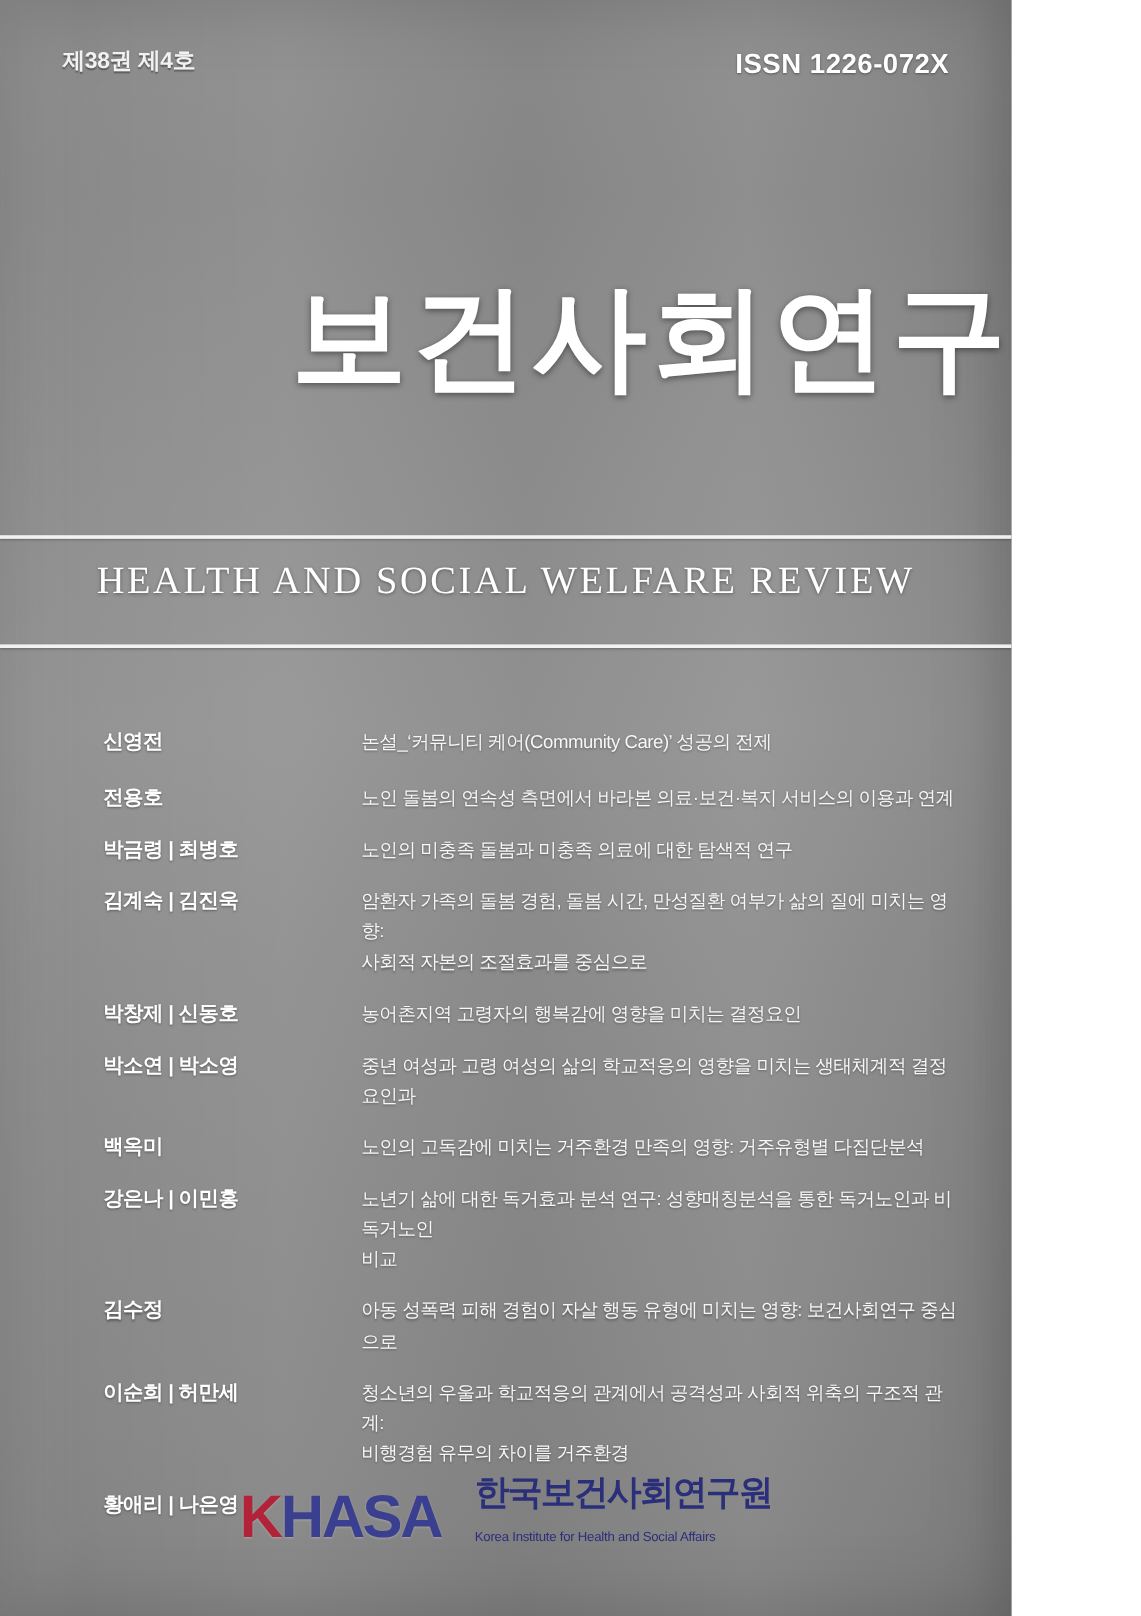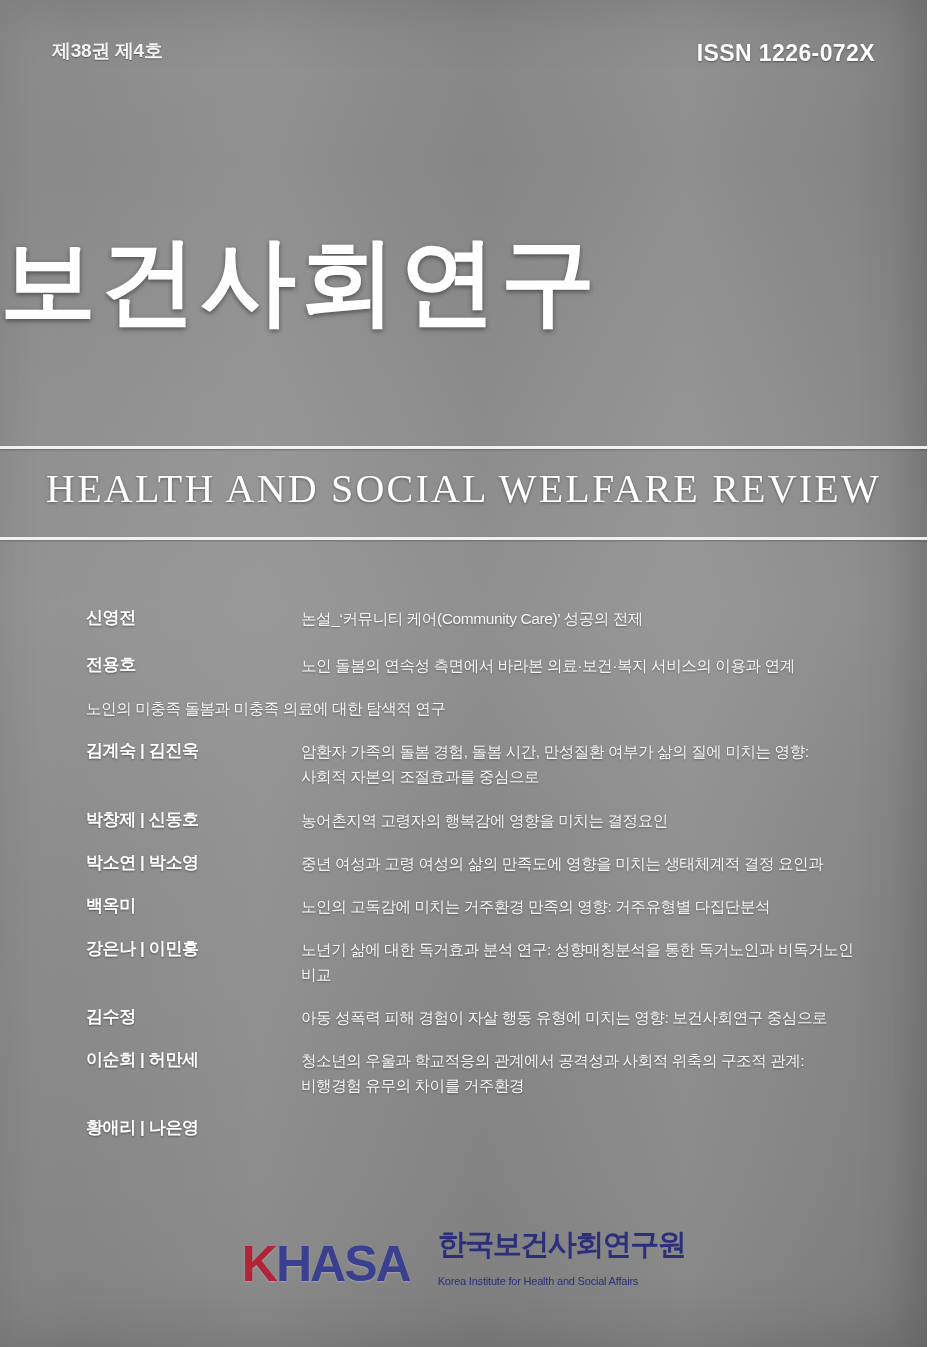--- a/index.html
+++ b/index.html
@@ -5,21 +5,21 @@
   html, body {
     margin: 0;
     padding: 0;
     background: #ffffff;
   }
   body {
     font-family: "Liberation Sans", sans-serif;
   }
   .cover {
     position: relative;
-    width: 927px;
+    width: 843px;
     height: 1347px;
     overflow: hidden;
     background:
       linear-gradient(180deg,
         #8d8d8d 0%,
         #8a8a8a 12%,
         #909090 30%,
         #949494 45%,
         #8e8e8e 60%,
         #8a8a8a 75%,
@@ -75,21 +75,21 @@
     font-weight: 700;
     letter-spacing: 0.4px;
     text-shadow: 0 1px 2px rgba(0,0,0,0.4);
   }
 
   .main-title {
     position: absolute;
     left: 0;
     right: 0;
     top: 218px;
-    text-align: left;
+    text-align: right;
     color: #ffffff;
     font-size: 96px;
     font-weight: 700;
     letter-spacing: 4px;
     text-shadow: 0 2px 5px rgba(0,0,0,0.45);
   }
 
   .rule {
     position: absolute;
     left: 0;
@@ -102,21 +102,21 @@
   .rule-bottom { top: 537px; }
 
   .eng-title {
     position: absolute;
     left: 0;
     right: 0;
     top: 465px;
     text-align: center;
     color: #ffffff;
     font-family: "Liberation Serif", serif;
-    font-size: 40px;
+    font-size: 32px;
     font-weight: 400;
     letter-spacing: 2.2px;
     text-shadow: 0 1px 3px rgba(0,0,0,0.4);
   }
 
   .toc {
     position: absolute;
     left: 86px;
     right: 40px;
     top: 606px;
@@ -217,20 +217,21 @@
       </div>
 
       <div class="toc-entry">
         <div class="toc-authors">전용호</div>
         <div class="toc-title">
           <span class="line">노인 돌봄의 연속성 측면에서 바라본 의료·보건·복지 서비스의 이용과 연계</span>
         </div>
       </div>
 
       <div class="toc-entry">
+        <div class="toc-authors">박금령 | 최병호</div>
         <div class="toc-title">
           <span class="line">노인의 미충족 돌봄과 미충족 의료에 대한 탐색적 연구</span>
         </div>
       </div>
 
       <div class="toc-entry">
         <div class="toc-authors">김계숙 | 김진욱</div>
         <div class="toc-title">
           <span class="line">암환자 가족의 돌봄 경험, 돌봄 시간, 만성질환 여부가 삶의 질에 미치는 영향:</span>
           <span class="line">사회적 자본의 조절효과를 중심으로</span>
@@ -240,21 +241,21 @@
       <div class="toc-entry">
         <div class="toc-authors">박창제 | 신동호</div>
         <div class="toc-title">
           <span class="line">농어촌지역 고령자의 행복감에 영향을 미치는 결정요인</span>
         </div>
       </div>
 
       <div class="toc-entry">
         <div class="toc-authors">박소연 | 박소영</div>
         <div class="toc-title">
-          <span class="line">중년 여성과 고령 여성의 삶의 만족도에 영향을 미치는 생태체계적 결정 요인과</span>
+          <span class="line">중년 여성과 고령 여성의 삶의 학교적응의 영향을 미치는 생태체계적 결정 요인과</span>
         </div>
       </div>
 
       <div class="toc-entry">
         <div class="toc-authors">백옥미</div>
         <div class="toc-title">
           <span class="line">노인의 고독감에 미치는 거주환경 만족의 영향: 거주유형별 다집단분석</span>
         </div>
       </div>
 

